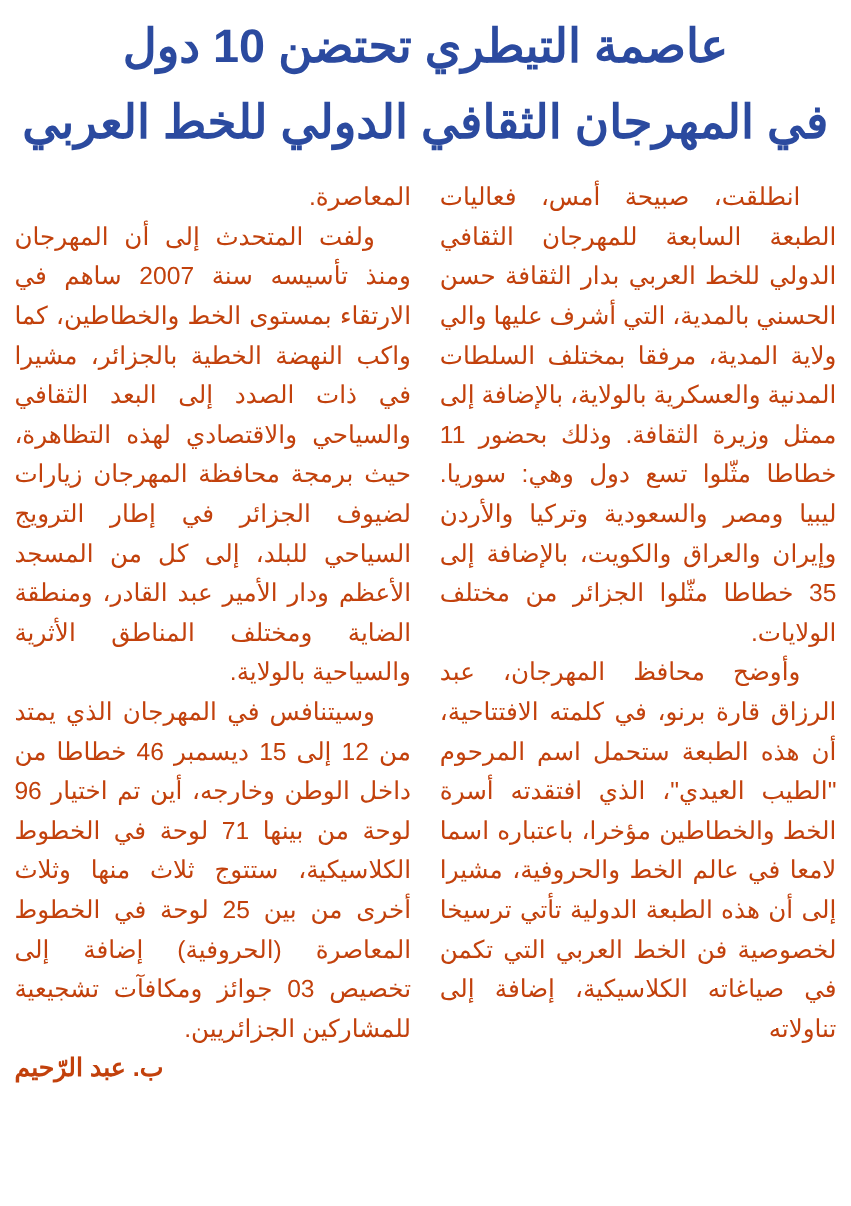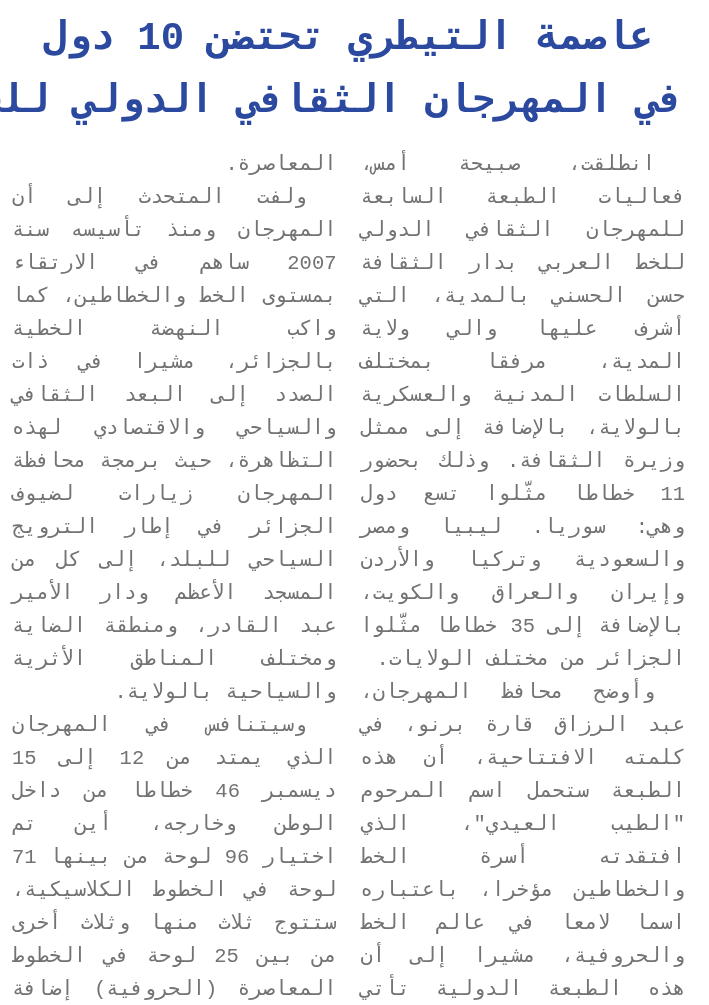--- a/index.html
+++ b/index.html
@@ -7,24 +7,24 @@
     padding: 0;
     background: #ffffff;
   }
   .page {
     position: relative;
     width: 709px;
     height: 1005px;
     margin: 0 auto;
     background: #ffffff;
     overflow: hidden;
-    font-family: Liberation Mono, monospace;
+    font-family: Liberation Sans, sans-serif;
     direction: rtl;
     box-sizing: border-box;
-    padding: 6px 22px 0 10px;
+    padding: 6px 10px 0 10px;
   }
   .headline {
     text-align: center;
     color: #2b4a9f;
     font-weight: bold;
     font-size: 39px;
     line-height: 63px;
     padding: 2px 4px 10px 4px;
     direction: rtl;
   }
@@ -36,21 +36,21 @@
     direction: rtl;
     gap: 24px;
     padding: 4px 2px 0 2px;
     box-sizing: border-box;
   }
   .col {
     flex: 1 1 0;
     direction: rtl;
     text-align: justify;
     text-justify: inter-word;
-    color: #737373;
+    color: #c2410c;
     font-size: 20.5px;
     line-height: 33px;
   }
   .col p {
     margin: 0;
     padding: 0;
   }
   .para-indent {
     text-indent: 30px;
   }
@@ -74,19 +74,19 @@
   <main class="article-body">
 
     <section class="col">
       <p class="para-indent">انطلقت، صبيحة أمس، فعاليات الطبعة السابعة للمهرجان الثقافي الدولي للخط العربي بدار الثقافة حسن الحسني بالمدية، التي أشرف عليها والي ولاية المدية، مرفقا بمختلف السلطات المدنية والعسكرية بالولاية، بالإضافة إلى ممثل وزيرة الثقافة. وذلك بحضور 11 خطاطا مثّلوا تسع دول وهي: سوريا. ليبيا ومصر والسعودية وتركيا والأردن وإيران والعراق والكويت، بالإضافة إلى 35 خطاطا مثّلوا الجزائر من مختلف الولايات.</p>
       <p class="para-indent">وأوضح محافظ المهرجان، عبد الرزاق قارة برنو، في كلمته الافتتاحية، أن هذه الطبعة ستحمل اسم المرحوم "الطيب العيدي"، الذي افتقدته أسرة الخط والخطاطين مؤخرا، باعتباره اسما لامعا في عالم الخط والحروفية، مشيرا إلى أن هذه الطبعة الدولية تأتي ترسيخا لخصوصية فن الخط العربي التي تكمن في صياغاته الكلاسيكية، إضافة إلى تناولاته</p>
     </section>
 
     <section class="col">
       <p>المعاصرة.</p>
       <p class="para-indent">ولفت المتحدث إلى أن المهرجان ومنذ تأسيسه سنة 2007 ساهم في الارتقاء بمستوى الخط والخطاطين، كما واكب النهضة الخطية بالجزائر، مشيرا في ذات الصدد إلى البعد الثقافي والسياحي والاقتصادي لهذه التظاهرة، حيث برمجة محافظة المهرجان زيارات لضيوف الجزائر في إطار الترويج السياحي للبلد، إلى كل من المسجد الأعظم ودار الأمير عبد القادر، ومنطقة الضاية ومختلف المناطق الأثرية والسياحية بالولاية.</p>
-      <p class="para-indent">وسيتنافس في المهرجان الذي يمتد من 12 إلى 15 ديسمبر 46 خطاطا من داخل الوطن وخارجه، أين تم اختيار 96 لوحة من بينها 71 لوحة في الخطوط الكلاسيكية، ستتوج ثلاث منها وثلاث أخرى من بين 25 لوحة في الخطوط المعاصرة (الحروفية) إضافة إلى تخصيص 06 جوائز ومكافآت تشجيعية للمشاركين الجزائريين.</p>
+      <p class="para-indent">وسيتنافس في المهرجان الذي يمتد من 12 إلى 15 ديسمبر 46 خطاطا من داخل الوطن وخارجه، أين تم اختيار 96 لوحة من بينها 71 لوحة في الخطوط الكلاسيكية، ستتوج ثلاث منها وثلاث أخرى من بين 25 لوحة في الخطوط المعاصرة (الحروفية) إضافة إلى تخصيص 03 جوائز ومكافآت تشجيعية للمشاركين الجزائريين.</p>
       <p class="byline">ب. عبد الرّحيم</p>
     </section>
 
   </main>
 
 </div>
 
 </body></html>

